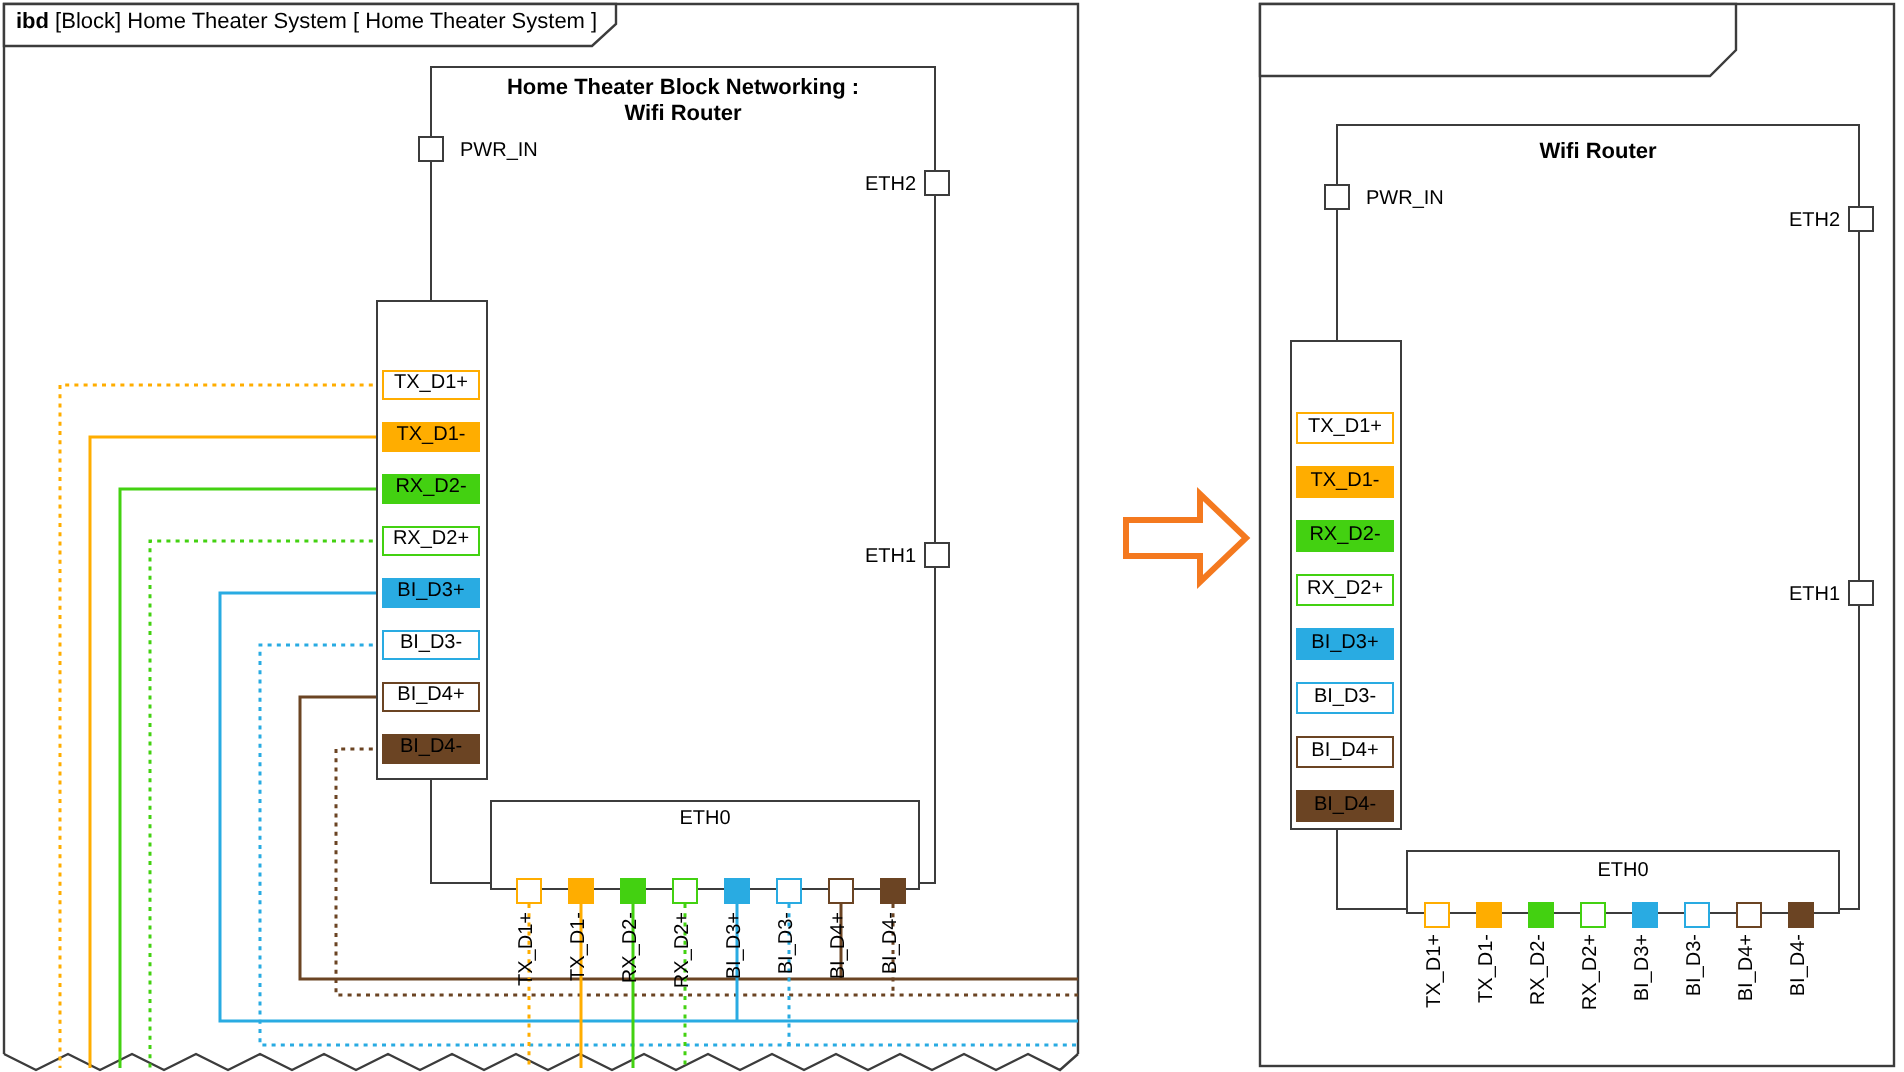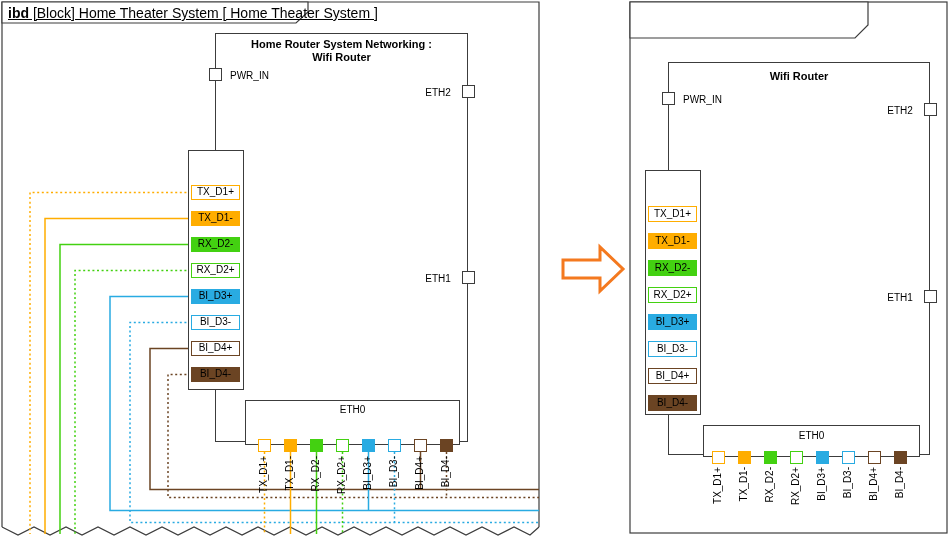--- a/index.html
+++ b/index.html
@@ -6,31 +6,31 @@
   html,body { background:#fff; }
   body { font-family:"Liberation Sans", sans-serif; color:#000; }
   .stage { position:relative; width:952px; height:536px; background:#fff; overflow:hidden; }
   .abs { position:absolute; }
   svg.layer { position:absolute; left:0; top:0; }
 
   .frameline { fill:none; stroke:var(--c-line,#3c3c3c); stroke-width:1.2px; }
   .tabshape  { fill:#fff; stroke:var(--c-line,#3c3c3c); stroke-width:1.2px; }
   .arrowshape{ fill:#fff; stroke:var(--c-arrow,#F4791F); stroke-width:3px; stroke-linejoin:miter; }
 
-  .tabtext { font-size:14px; white-space:nowrap;text-decoration:underline; }
+  .tabtext { font-size:11px; white-space:nowrap; }
   .tabline { font-size:11px; line-height:16px; white-space:nowrap; }
 
   .blockrect { position:absolute; border:1px solid var(--c-line,#3c3c3c); }
   .wbox      { position:absolute; border:1px solid var(--c-line,#3c3c3c); background:#fff; }
   .btitle    { position:absolute; text-align:center; font-weight:bold; font-size:11px; line-height:13px; }
   .ctitle    { position:absolute; text-align:center; font-size:10px; line-height:13px; }
 
   .port   { position:absolute; width:13px; height:13px; border:1px solid var(--c-line,#3c3c3c); background:#fff; }
   .plabel { position:absolute; font-size:10px; white-space:nowrap;text-align:center; }
-  .plabel.r { width:40px; text-align:center; }
+  .plabel.r { width:40px; text-align:right; }
 
   .pin { position:absolute; width:49px; height:15px; border:1.5px solid; background:#fff;
          font-size:10px; line-height:12px; text-align:center; }
   .pin.rr { height:16px; line-height:13px; }
 
   .sq { position:absolute; width:13px; height:13px; border:1.5px solid; background:#fff; }
 
   .orange { border-color:var(--c-orange,#FFAD00); }
   .green  { border-color:var(--c-green,#43D111); }
   .blue   { border-color:var(--c-blue,#29ABE2); }
@@ -62,21 +62,21 @@
     <rect class="tabshape" x="630" y="2" width="317" height="531"></rect>
     <path class="tabshape" d="M630,2 H868 V25 L855,38 H630 Z"></path>
     <polygon class="arrowshape" points="563,260 600,260 600,247 623,269 600,291 600,278 563,278"></polygon>
   </svg>
 
   <div class="abs tabtext" style="left:8px;top:5px;"><b>ibd</b><span> [Block] Home Theater System [ Home Theater System ]</span></div>
 
 
   <div class="blockrect" style="left:215px;top:33px;width:253px;height:409px;"></div>
   <div class="btitle" style="left:216px;top:38px;width:251px;">
-    <div>Home Router System Networking :</div>
+    <div>Home Theater Block Networking :</div>
     <div>Wifi Router</div>
   </div>
 
   <div class="port" style="left:209px;top:68px;"></div>
   <div class="plabel" style="left:230px;top:70px;">PWR_IN</div>
   <div class="port" style="left:462px;top:85px;"></div>
   <div class="plabel r" style="left:418px;top:87px;">ETH2</div>
   <div class="port" style="left:462px;top:271px;"></div>
   <div class="plabel r" style="left:418px;top:273px;">ETH1</div>
 

